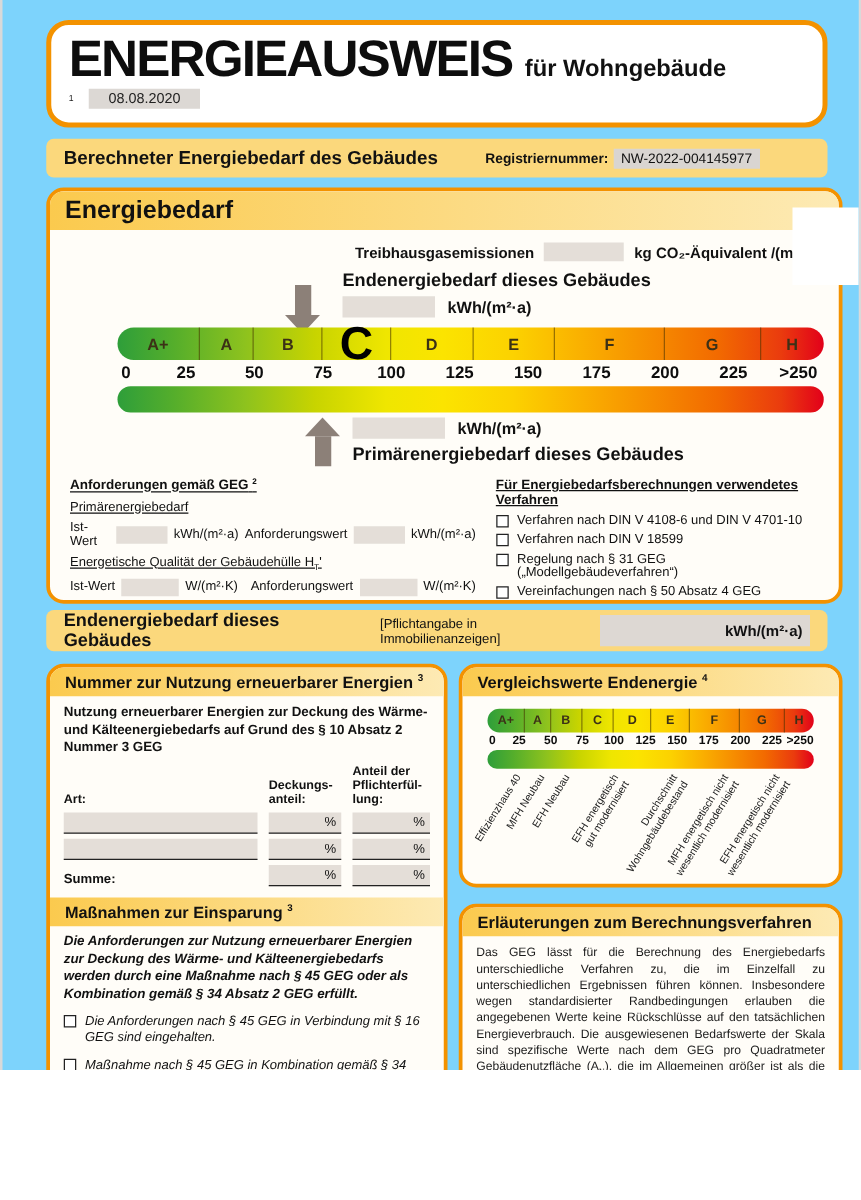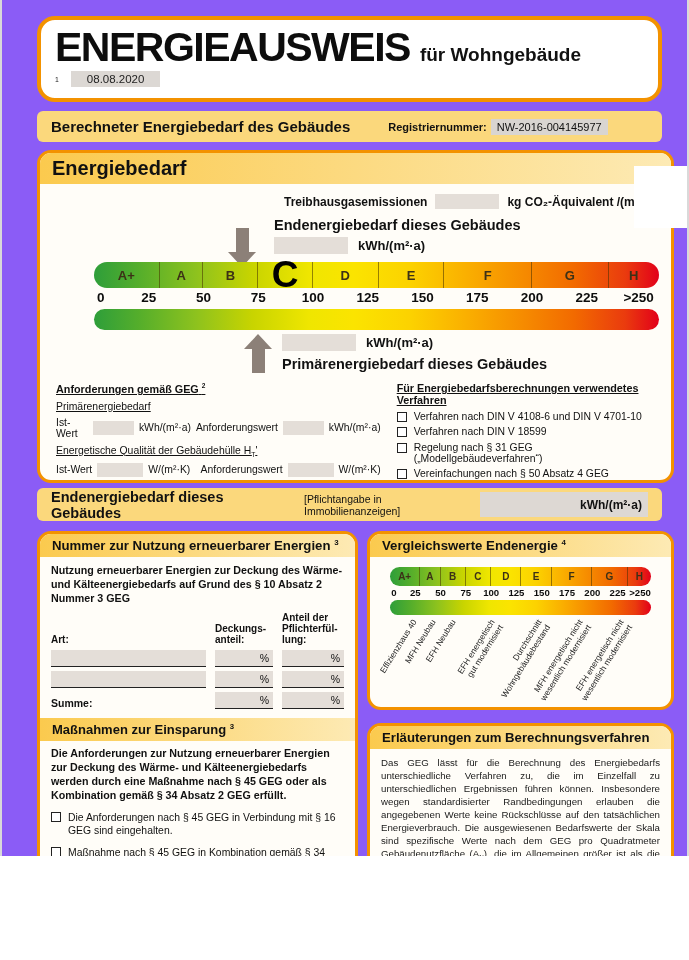--- a/index.html
+++ b/index.html
@@ -1,18 +1,18 @@
 <!DOCTYPE html>
 <html><head>
 <meta charset="utf-8">
 <style>
   * { margin:0; padding:0; box-sizing:border-box; }
   html,body { background:#fff; }
   body { font-family:"Liberation Sans", sans-serif; color:#111; }
-  .page { position:relative; width:689px; height:856px; background:#8b5cf6;
+  .page { position:relative; width:689px; height:856px; background:#7dd3fc;
           border-left:2px solid #d9d9d9; border-right:2px solid #d9d9d9; overflow:hidden; }
 
   
   .hdr-box { position:absolute; left:35px; top:16px; width:625px; height:86px;
              border:4px solid #F39200; border-radius:18px; background:#fff; padding:6px 16px 6px 14px; }
   .hdr-title-row { display:flex; align-items:baseline; gap:10px; }
   .hdr-title { font-size:41px; font-weight:700; letter-spacing:-1.5px; color:#0d0d0d; line-height:1.05; }
   .hdr-title-suffix { font-size:19px; font-weight:700; }
   .hdr-law-row { display:flex; align-items:center; gap:4px; margin-top:2px; font-size:11.5px; color:#222; }
   .date-box { background:#dcd8d4; padding:2px 16px; font-size:11.5px; margin-left:8px; }
@@ -93,21 +93,21 @@
   .tbl-head { display:flex; gap:9px; align-items:flex-end; font-size:10px; font-weight:700; line-height:1.12; }
   .tc-art { flex:1; }
   .tc-d { flex:0 0 58px; }
   .tc-a { flex:0 0 62px; }
   .tbl-row { display:flex; gap:9px; margin-top:4px; }
   .cell-art { flex:1; height:17px; background:#e4ded8; border-bottom:1.6px solid #222; }
   .cell-art.plain { background:transparent; border-bottom:none; font-size:10.5px; font-weight:700; display:flex; align-items:flex-end; }
   .pcell { height:17px; background:#e4ded8; border-bottom:1.6px solid #222; font-size:10.5px;
            display:flex; align-items:center; justify-content:flex-end; padding-right:4px; }
   .pc-d { flex:0 0 58px; } .pc-a { flex:0 0 62px; }
-  .mn-body { padding:6px 9px 10px 11px; }
+  .mn-body { padding:6px 9px 10px 11px;font-style:italic; }
   .mn-item { display:flex; gap:7px; margin-top:8px; font-size:10.4px; line-height:1.32; }
   .mn-item .cb { margin-top:1px; }
   .inline-blank { display:inline-block; width:34px; height:12px; background:#e4ded8; font-size:10px;
                   text-align:right; padding-right:2px; vertical-align:-2px; }
 
   .right-top-box { position:absolute; left:365px; top:531px; width:307px; height:179px; }
   .vg-body { padding:10px 20px 0 20px; }
   .mini .scale-band { height:19px; border-radius:9.5px; }
   .mini .seg { font-size:10px; }
   .mini .ticks { height:13px; margin-top:1px; }
@@ -142,21 +142,21 @@
     </div>
     <div class="hdr-law-row">
       <sup class="fn">1</sup>
       <span class="date-box">08.08.2020</span>
     </div>
   </div>
 
   <div class="ybar ybar1">
     <span class="t">Berechneter Energiebedarf des Gebäudes</span>
     <span class="reg-l">Registriernummer:</span>
-    <span class="reg-v">NW-2016-004145977</span>
+    <span class="reg-v">NW-2022-004145977</span>
   </div>
 
   <div class="obox eb-box">
     <div class="band eb-band">Energiebedarf</div>
     <div class="eb-body">
 
       <div class="emis-row">
         <span>Treibhausgasemissionen</span>
         <span class="blank b-emis"></span>
         <span>kg CO₂-Äquivalent /(m²·a)</span>

